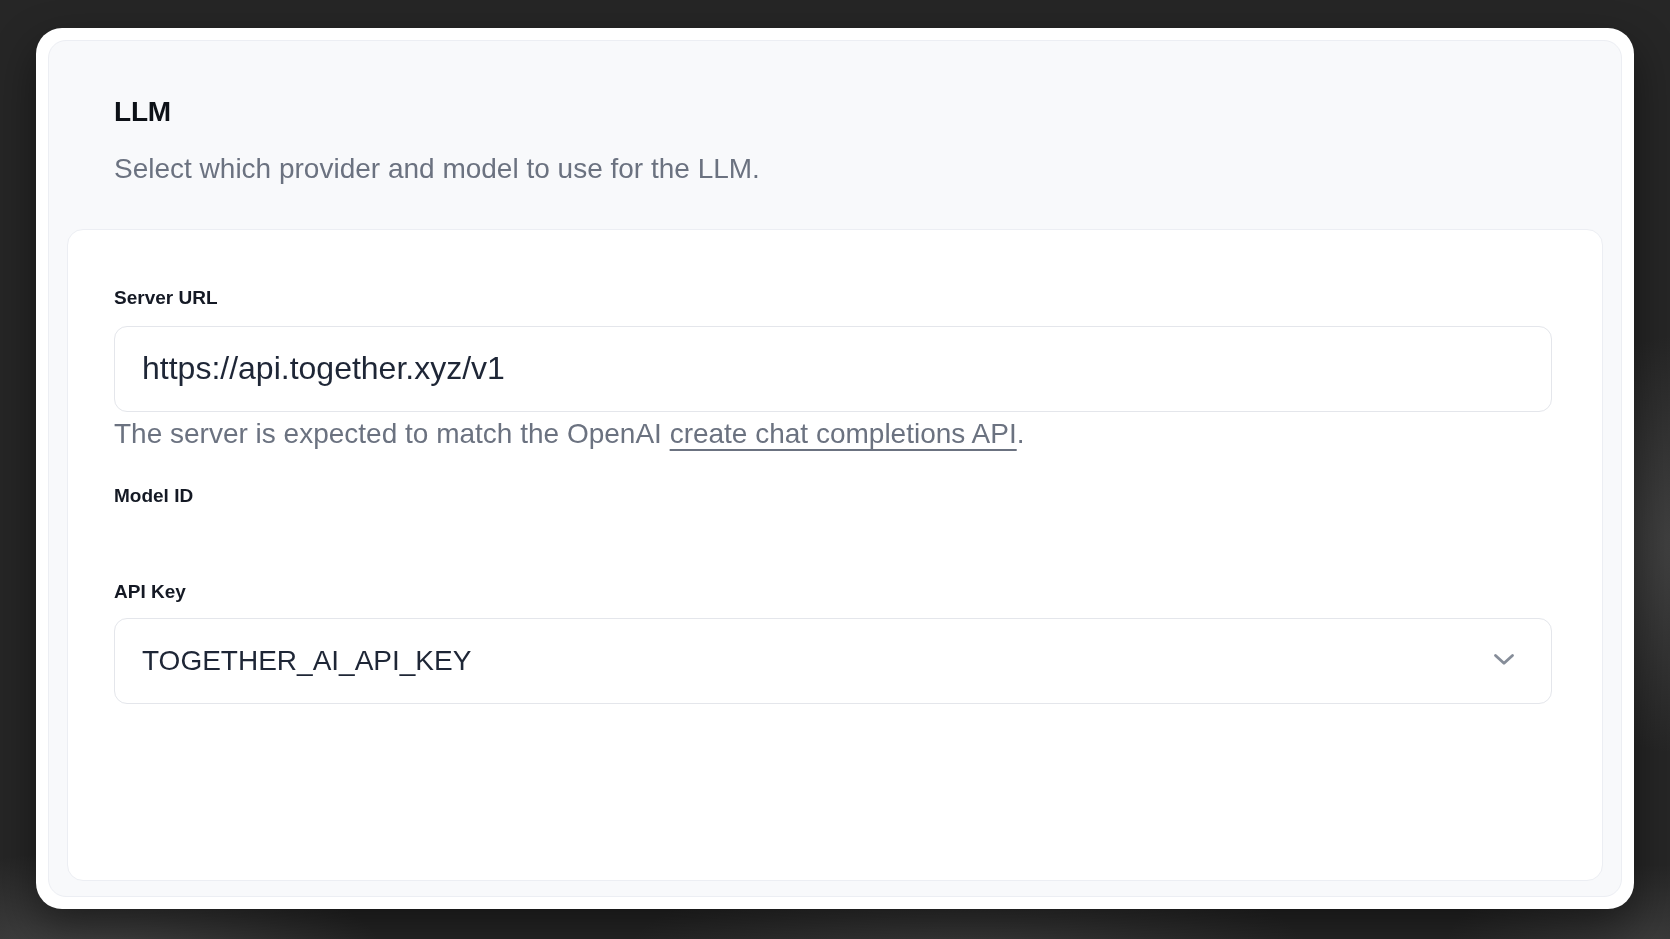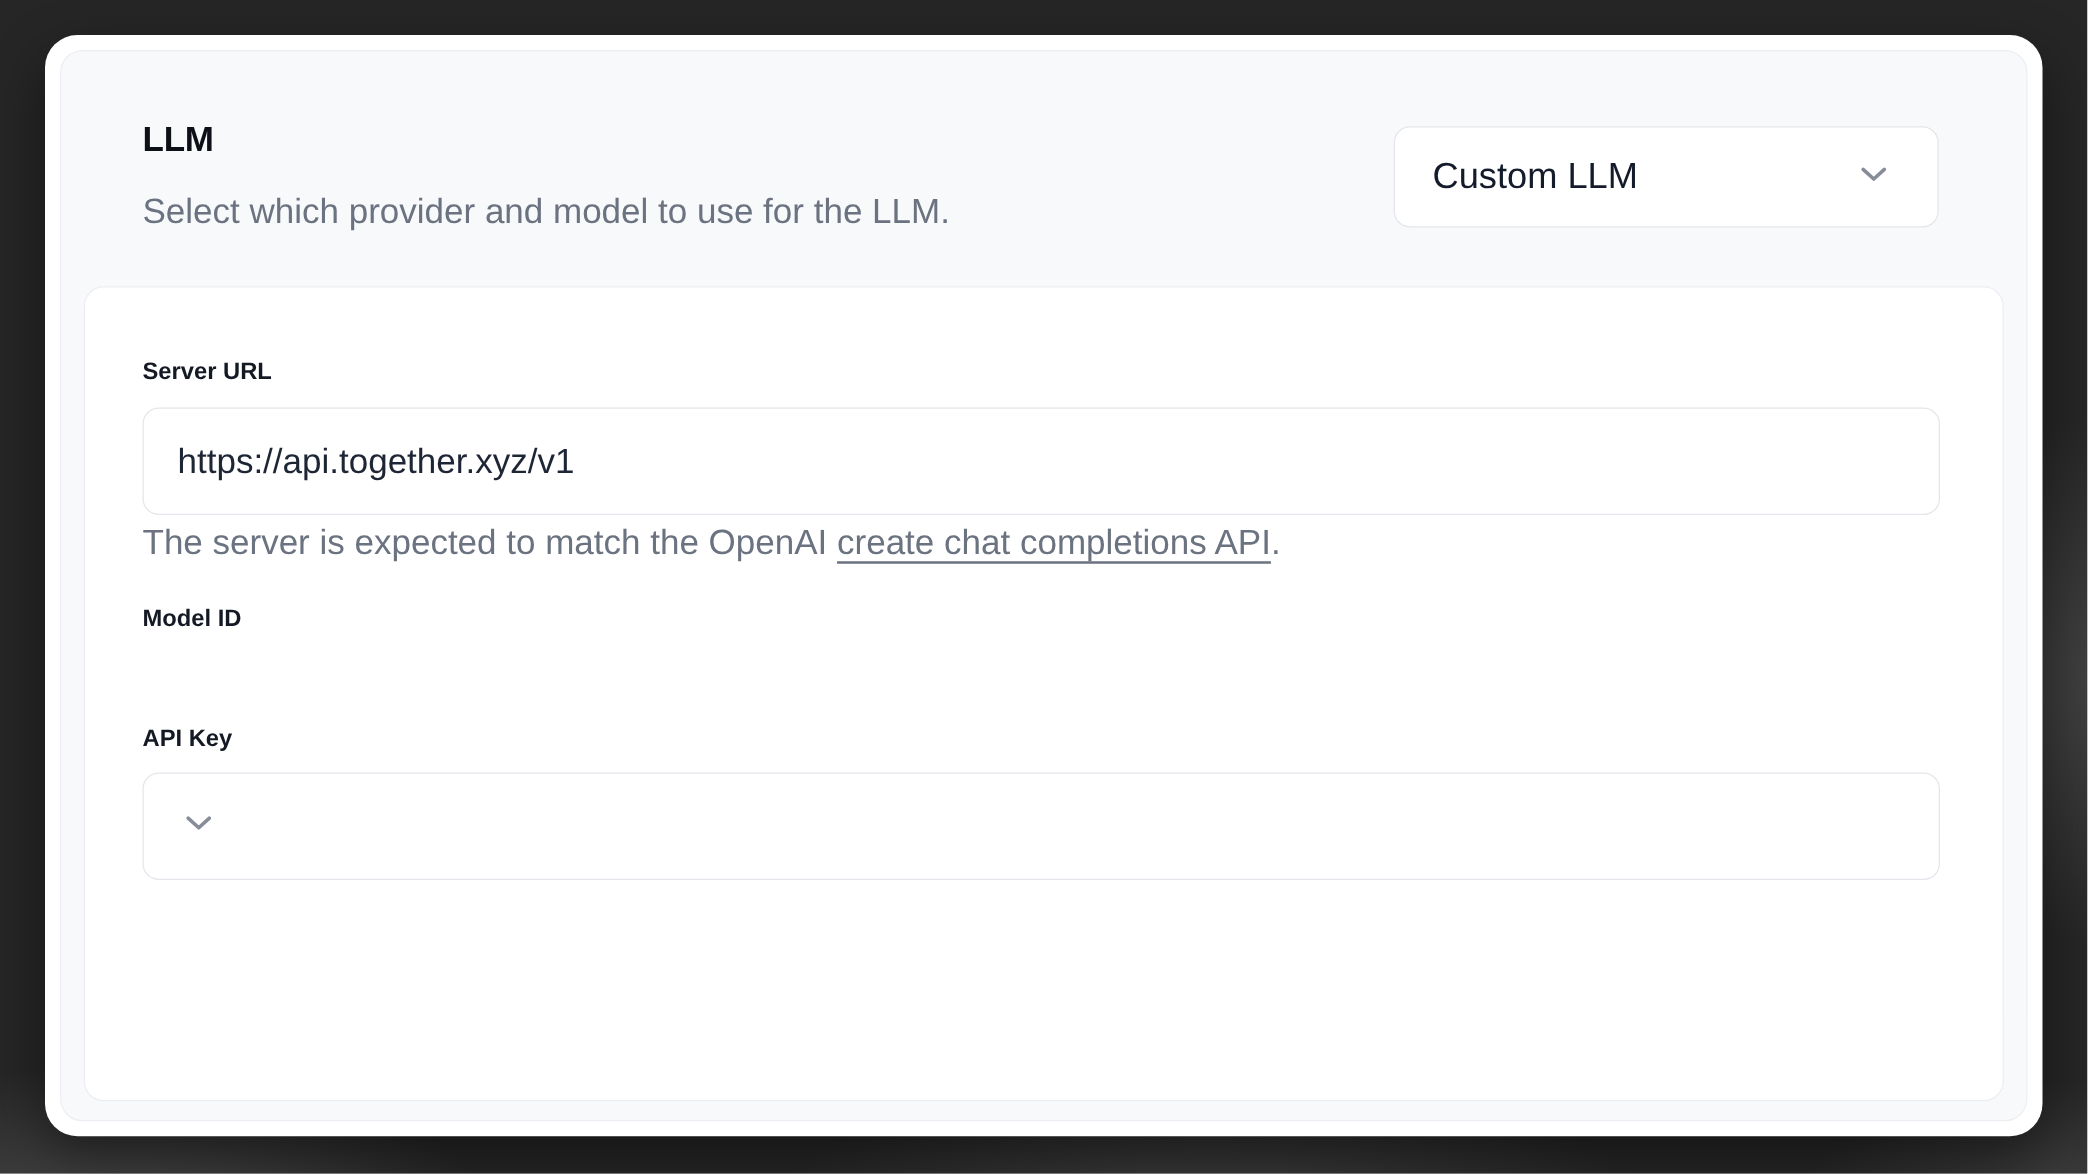--- a/index.html
+++ b/index.html
@@ -95,21 +95,21 @@
   .text-input {
     display: block;
     width: 100%;
     height: 86px;
     margin-top: 16px;
     background: #ffffff;
     border: 1px solid #e4e6eb;
     border-radius: 13px;
     padding: 0 27px;
     font-family: "Liberation Sans", "DejaVu Sans", sans-serif;
-    font-size: 28px;
+    font-size: 32px;
     color: #1e2636;
     outline: none;
   }
   .helper-text {
     margin-top: 4px;
     font-size: 28px;
     color: #6b7280;
     line-height: 1.3;
   }
   .helper-link {
@@ -135,39 +135,32 @@
 
 <div class="viewport">
   <div class="outer-panel">
     <section class="section-card">
 
       <div class="header-text">
         <h2 class="section-title">LLM</h2>
         <p class="section-description">Select which provider and model to use for the LLM.</p>
       </div>
 
-      <div class="select-box provider-select">
-        <span class="select-value">Custom LLM</span>
-        <span class="chevron">
-          <svg width="34" height="34" viewBox="0 0 24 24" fill="none" stroke="#868d99" stroke-width="2" stroke-linecap="round" stroke-linejoin="round">
-              <path d="M6 9.5l6 5.5 6-5.5"></path>
-            </svg>
-        </span>
-      </div>
 
       <div class="inner-card">
 
         <label class="field-label label-1">Server URL</label>
         <input type="text" class="text-input" value="https://api.together.xyz/v1" style="">
         <p class="helper-text"><span>The server is expected to match the OpenAI </span><a class="helper-link">create chat completions API</a><span>.</span></p>
 
         <label class="field-label label-2">Model ID</label>
 
         <label class="field-label label-3">API Key</label>
         <div class="select-box apikey-select">
+          <span class="apikey-value">TOGETHER_AI_API_KEY</span>
           <span class="chevron">
             <svg width="34" height="34" viewBox="0 0 24 24" fill="none" stroke="#868d99" stroke-width="2" stroke-linecap="round" stroke-linejoin="round">
                 <path d="M6 9.5l6 5.5 6-5.5"></path>
               </svg>
           </span>
         </div>
 
       </div>
     </section>
   </div>

